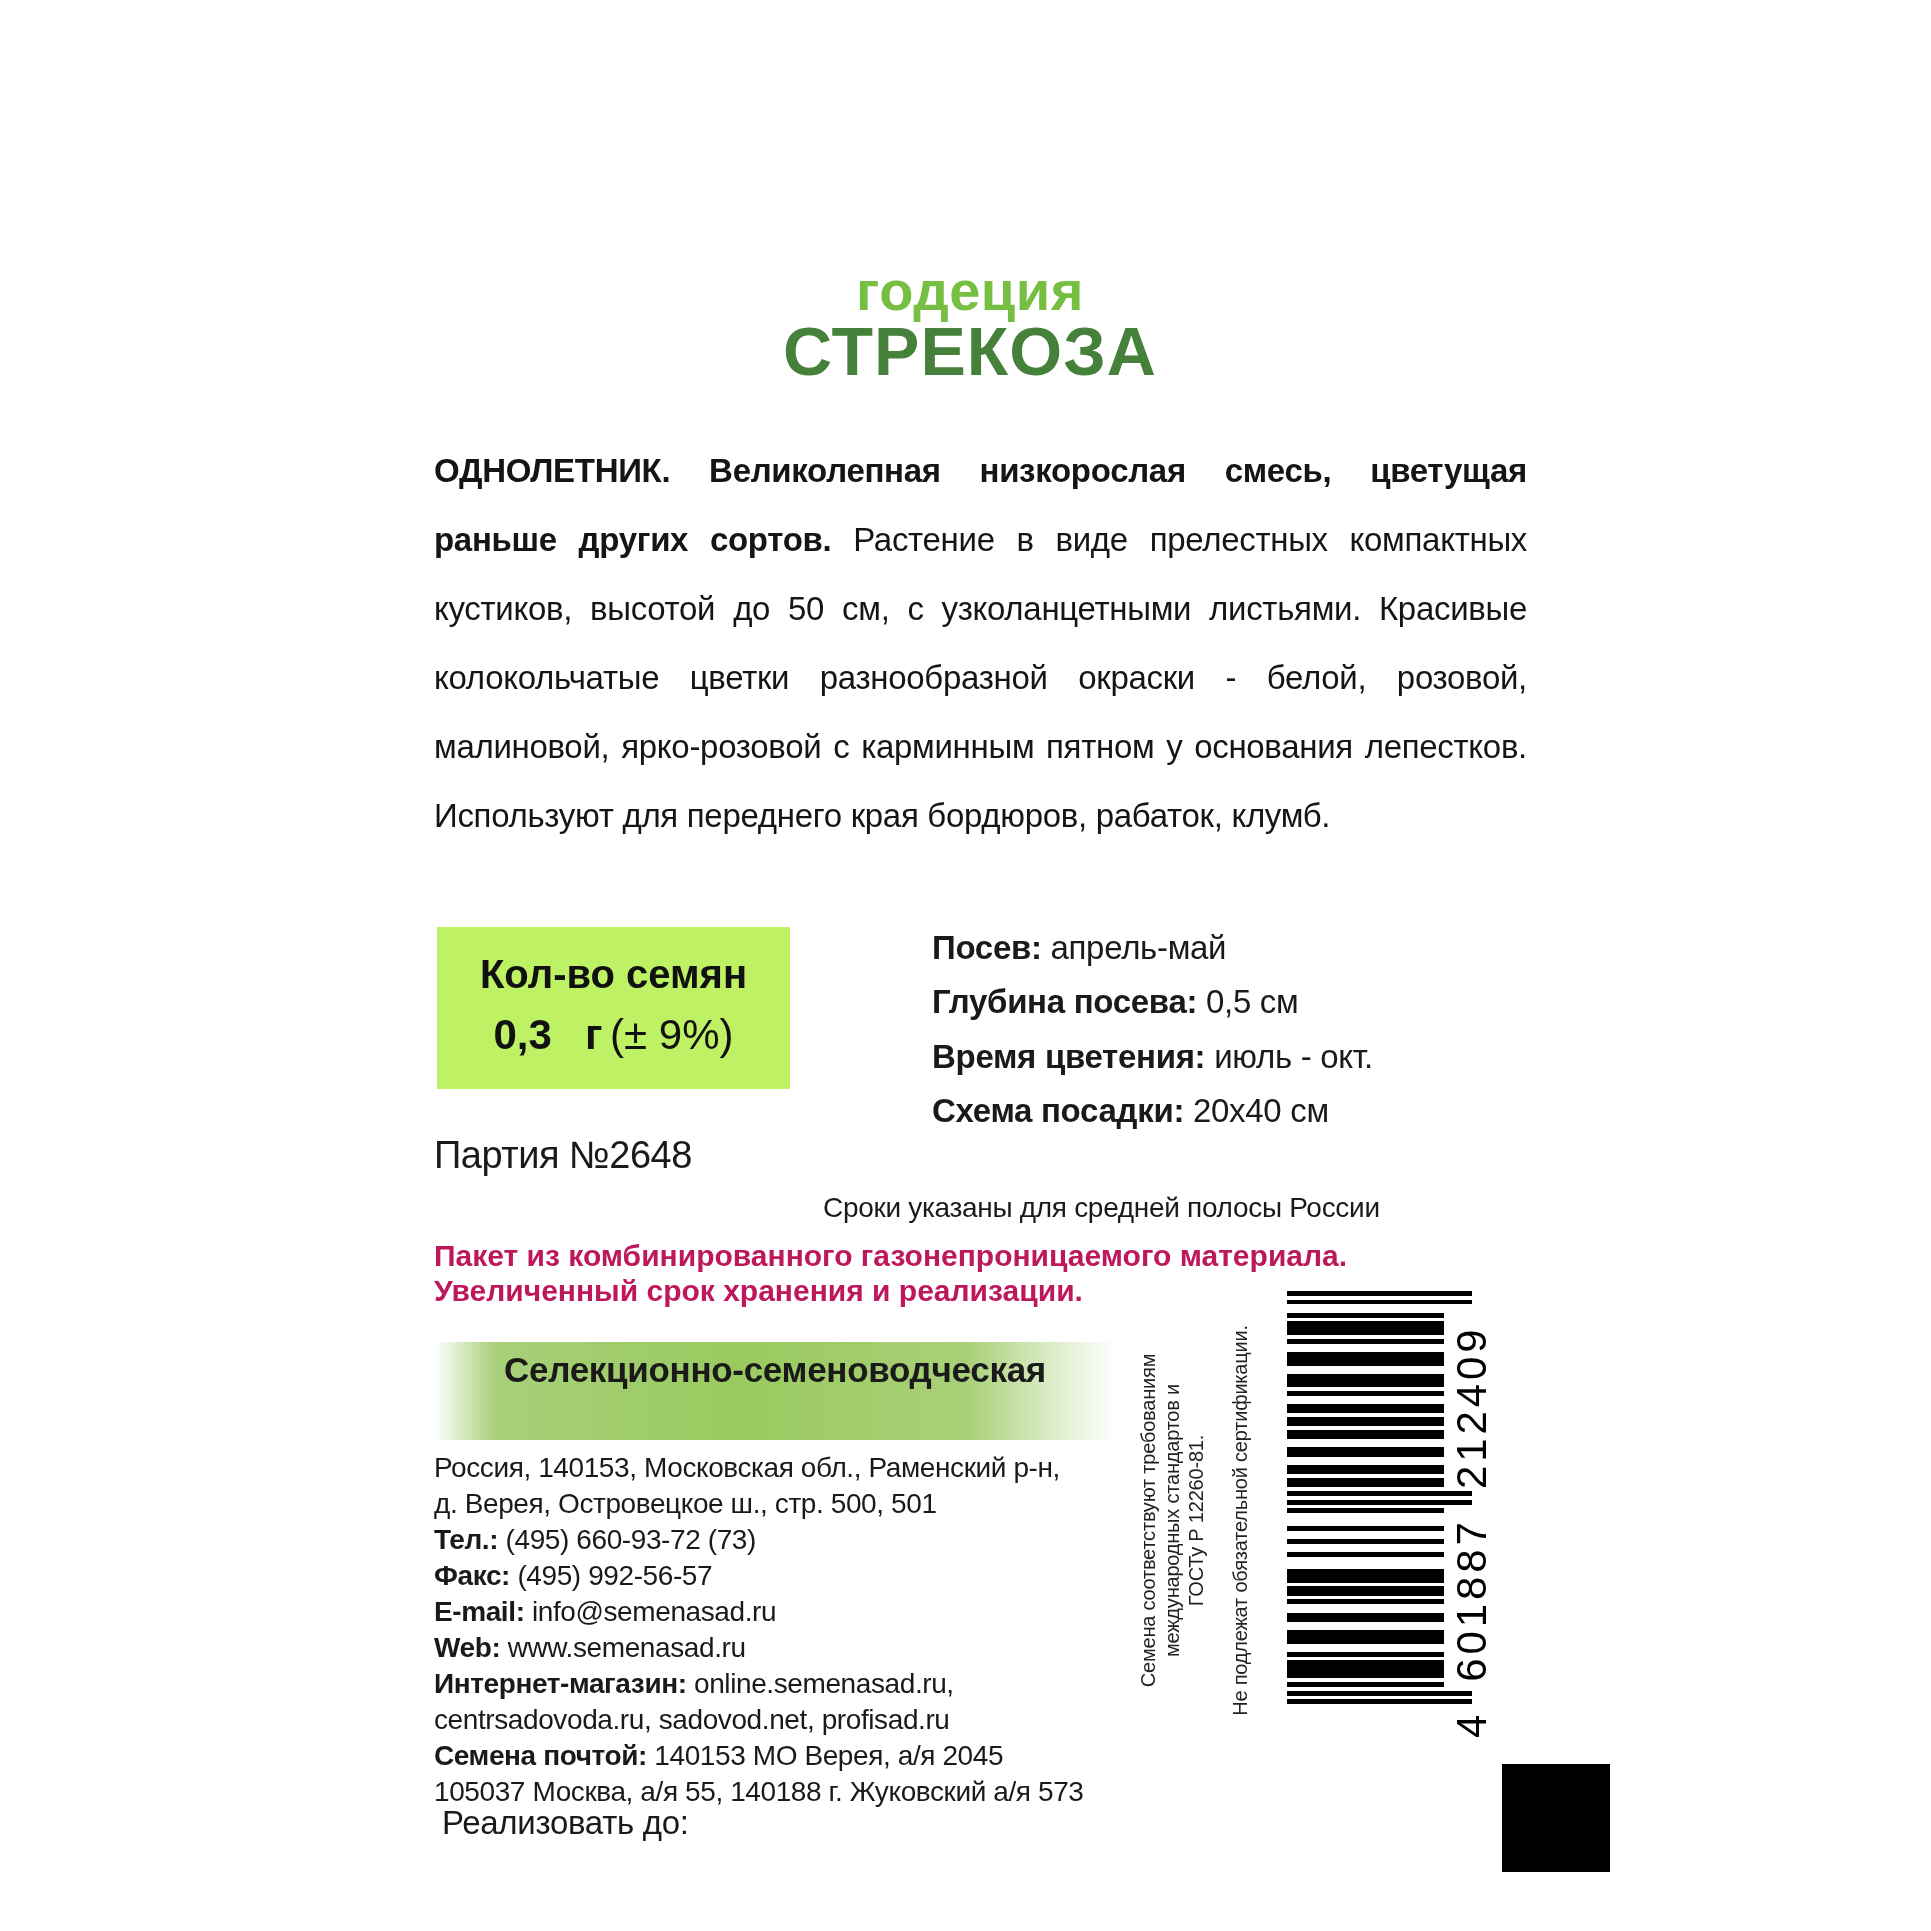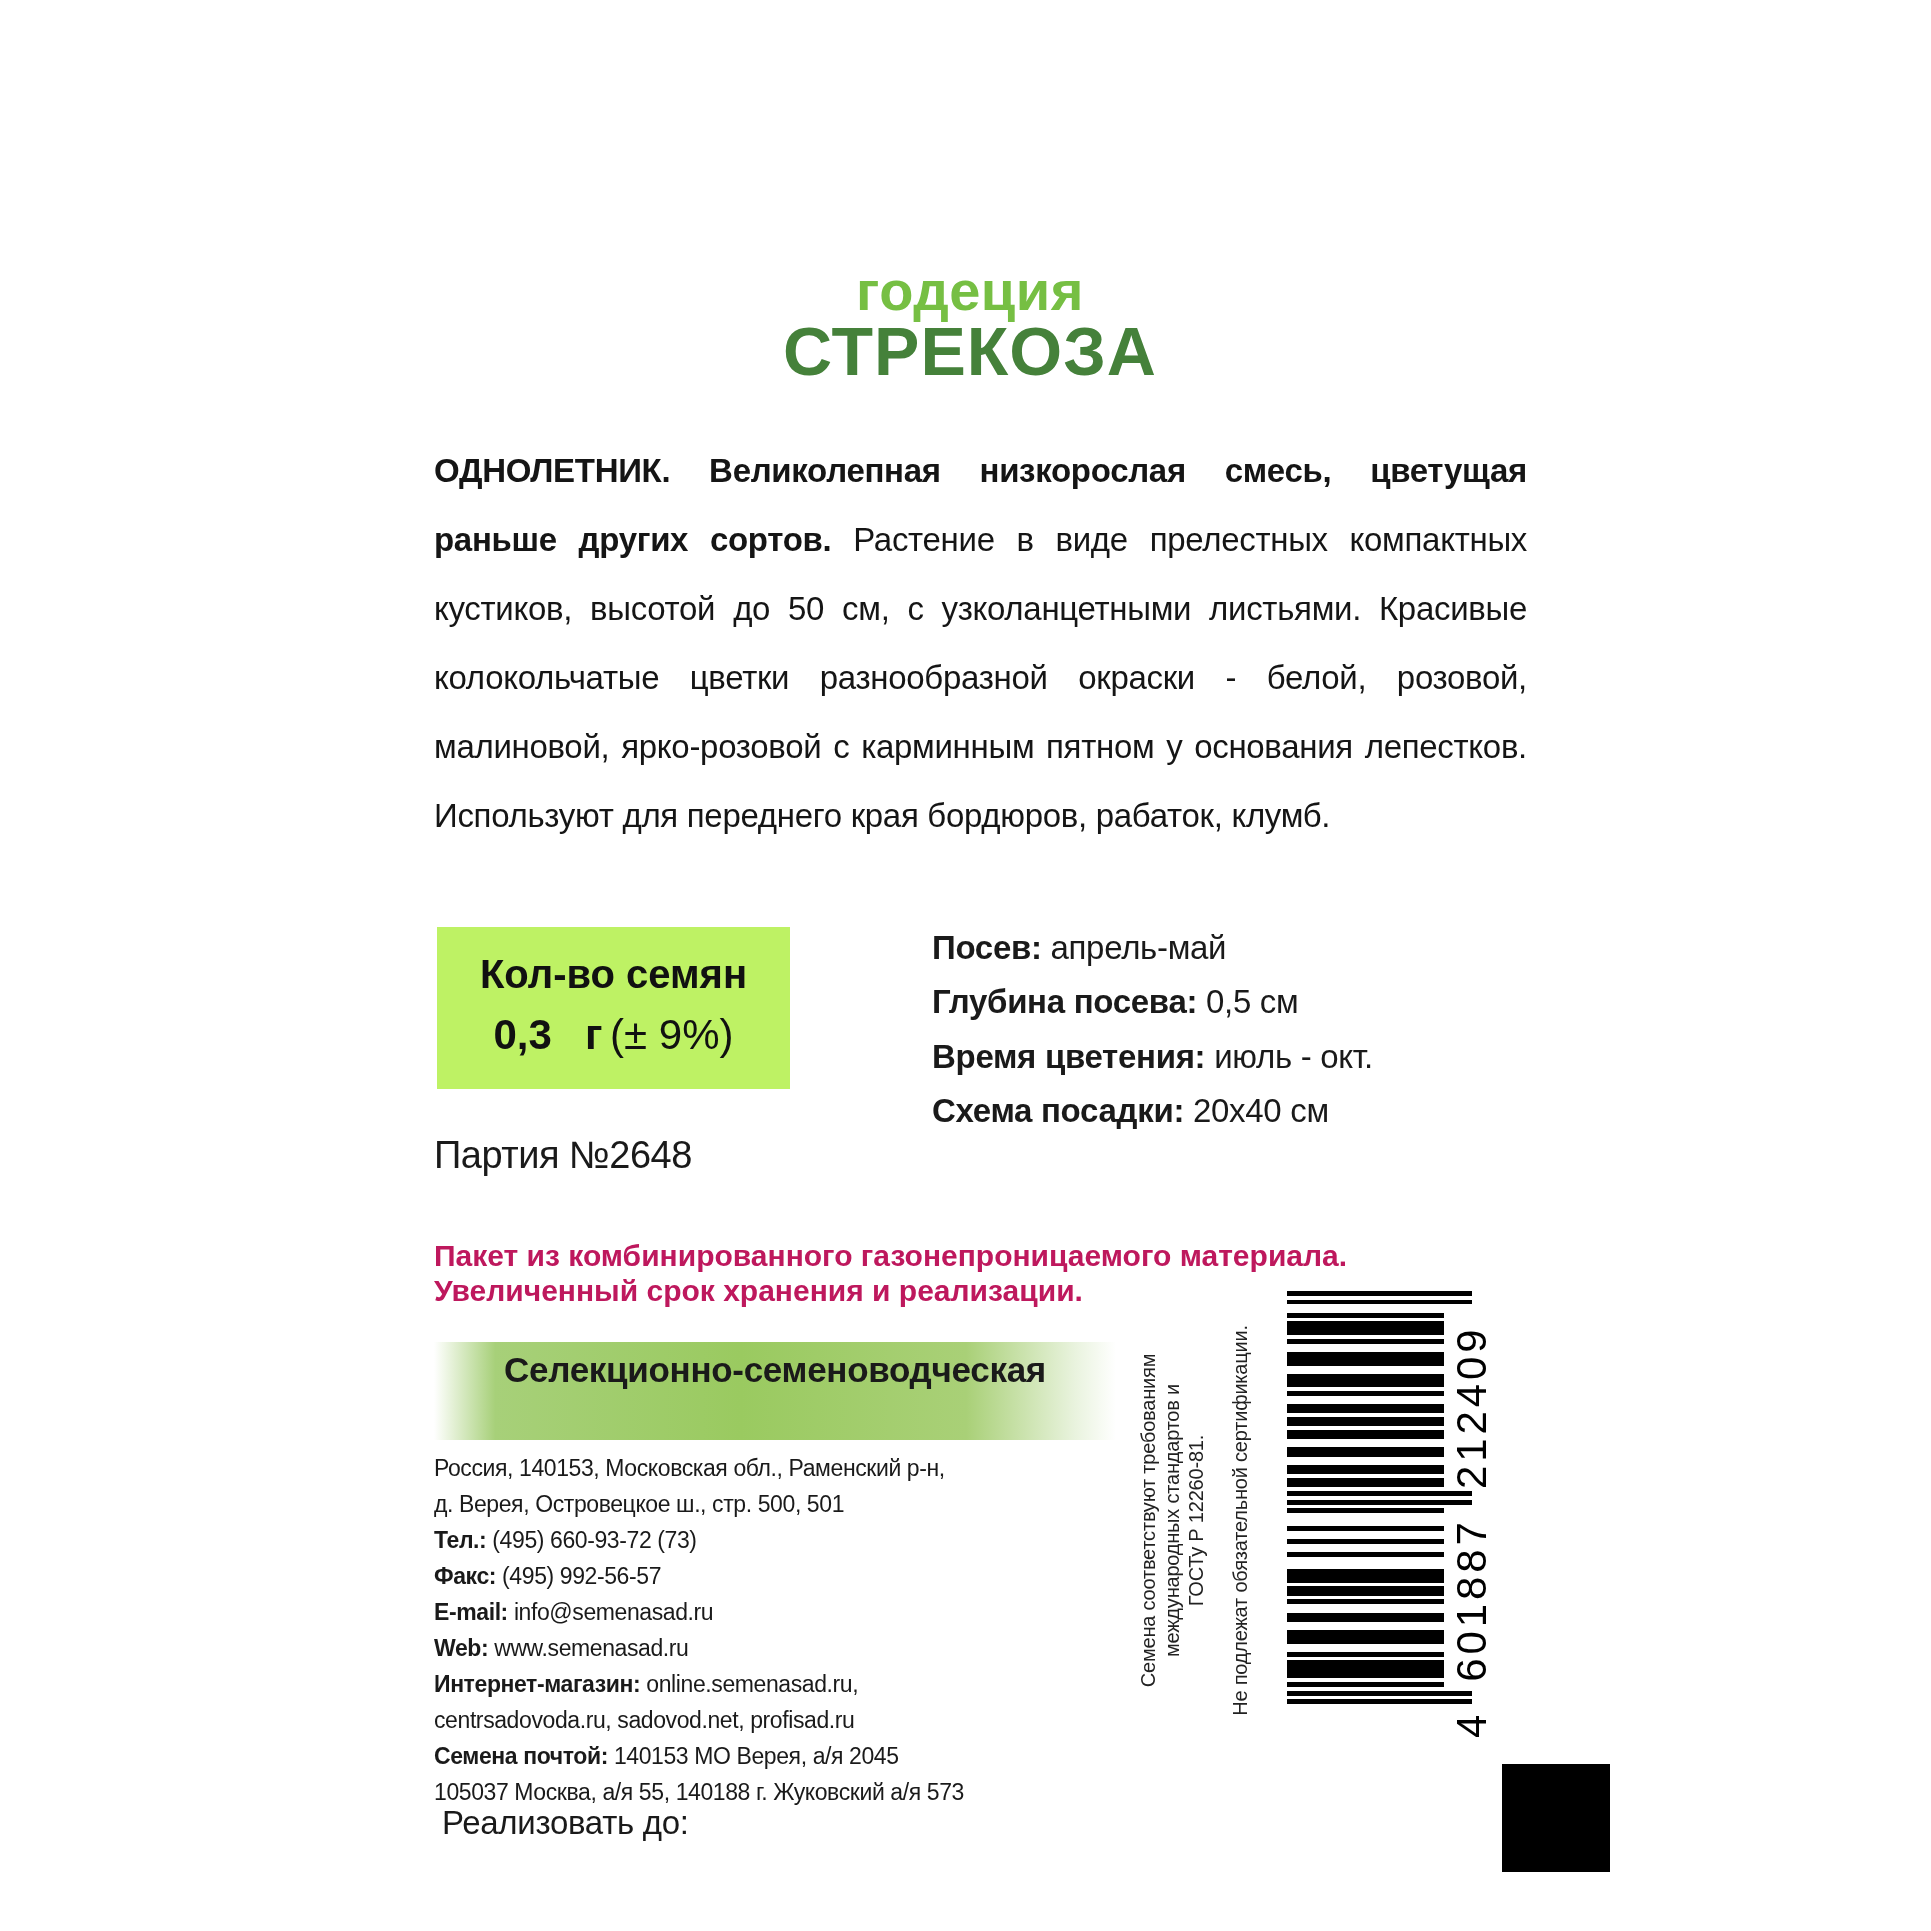--- a/index.html
+++ b/index.html
@@ -22,21 +22,21 @@
   .sowing .row{font-size:33px;margin-bottom:16.4px;letter-spacing:-0.3px;}
   .sowing .lab{font-weight:bold;}
   .batch{left:434px;top:1134px;font-size:38px;letter-spacing:-0.5px;}
   .timing{left:823px;top:1192px;font-size:28px;letter-spacing:-0.3px;}
   .greennote{left:434px;top:1238px;width:966px;font-size:30px;font-weight:bold;color:#be185d;line-height:35px;}
   .banner{left:434px;top:1342px;width:682px;height:98px;text-align:center;
           background:linear-gradient(90deg,#ffffff 0%,#a7d079 9%,#9aca60 45%,#a9d077 78%,#e9f3de 94%,#ffffff 100%);}
   .banner .l1{font-size:35px;font-weight:bold;margin-top:7.7px;letter-spacing:-0.3px;}
   .banner .l2{font-size:35px;font-weight:bold;letter-spacing:-0.3px;}
   .addr{left:434px;top:1450px;width:676px;}
-  .addr .line{font-size:23px;line-height:36px;letter-spacing:-0.4px;white-space:nowrap;}
+  .addr .line{font-size:28px;line-height:36px;letter-spacing:-0.4px;white-space:nowrap;}
   .addr .b{font-weight:bold;}
   .vert{transform:rotate(-90deg);text-align:center;font-size:20px;line-height:24px;letter-spacing:-0.2px;color:#222;}
   .vert1{left:951px;top:1484px;width:442px;height:73px;}
   .vert2{left:1019px;top:1508px;width:442px;height:25px;}
   .barcode{left:1287px;top:1291px;width:185px;height:413px;}
   .barcode .bar{position:absolute;left:0;background:#000;}
   .bcdigits{left:1244px;top:1488px;width:454px;height:46px;transform:rotate(-90deg);
             font-size:42px;letter-spacing:3.9px;word-spacing:13.5px;color:#000;white-space:nowrap;}
   .blacksq{left:1502px;top:1764px;width:108px;height:108px;background:#000;}
   .sellby{left:442px;top:1804px;font-size:33px;letter-spacing:-0.3px;}
@@ -60,20 +60,21 @@
 
   <div class="abs sowing">
     <div class="row"><span class="lab">Посев:</span><span> апрель-май</span></div>
     <div class="row"><span class="lab">Глубина посева:</span><span>  0,5 см</span></div>
     <div class="row"><span class="lab">Время цветения:</span><span> июль - окт.</span></div>
     <div class="row"><span class="lab">Схема посадки:</span><span> 20х40 см</span></div>
   </div>
 
   <div class="abs batch">Партия №2648</div>
 
+  <div class="abs timing">Сроки указаны для средней полосы России</div>
 
   <div class="abs greennote">
     <div>Пакет из комбинированного газонепроницаемого материала.</div>
     <div>Увеличенный срок хранения и реализации.</div>
   </div>
 
   <div class="abs banner">
     <div class="l1">Селекционно-семеноводческая</div>
   </div>
 

